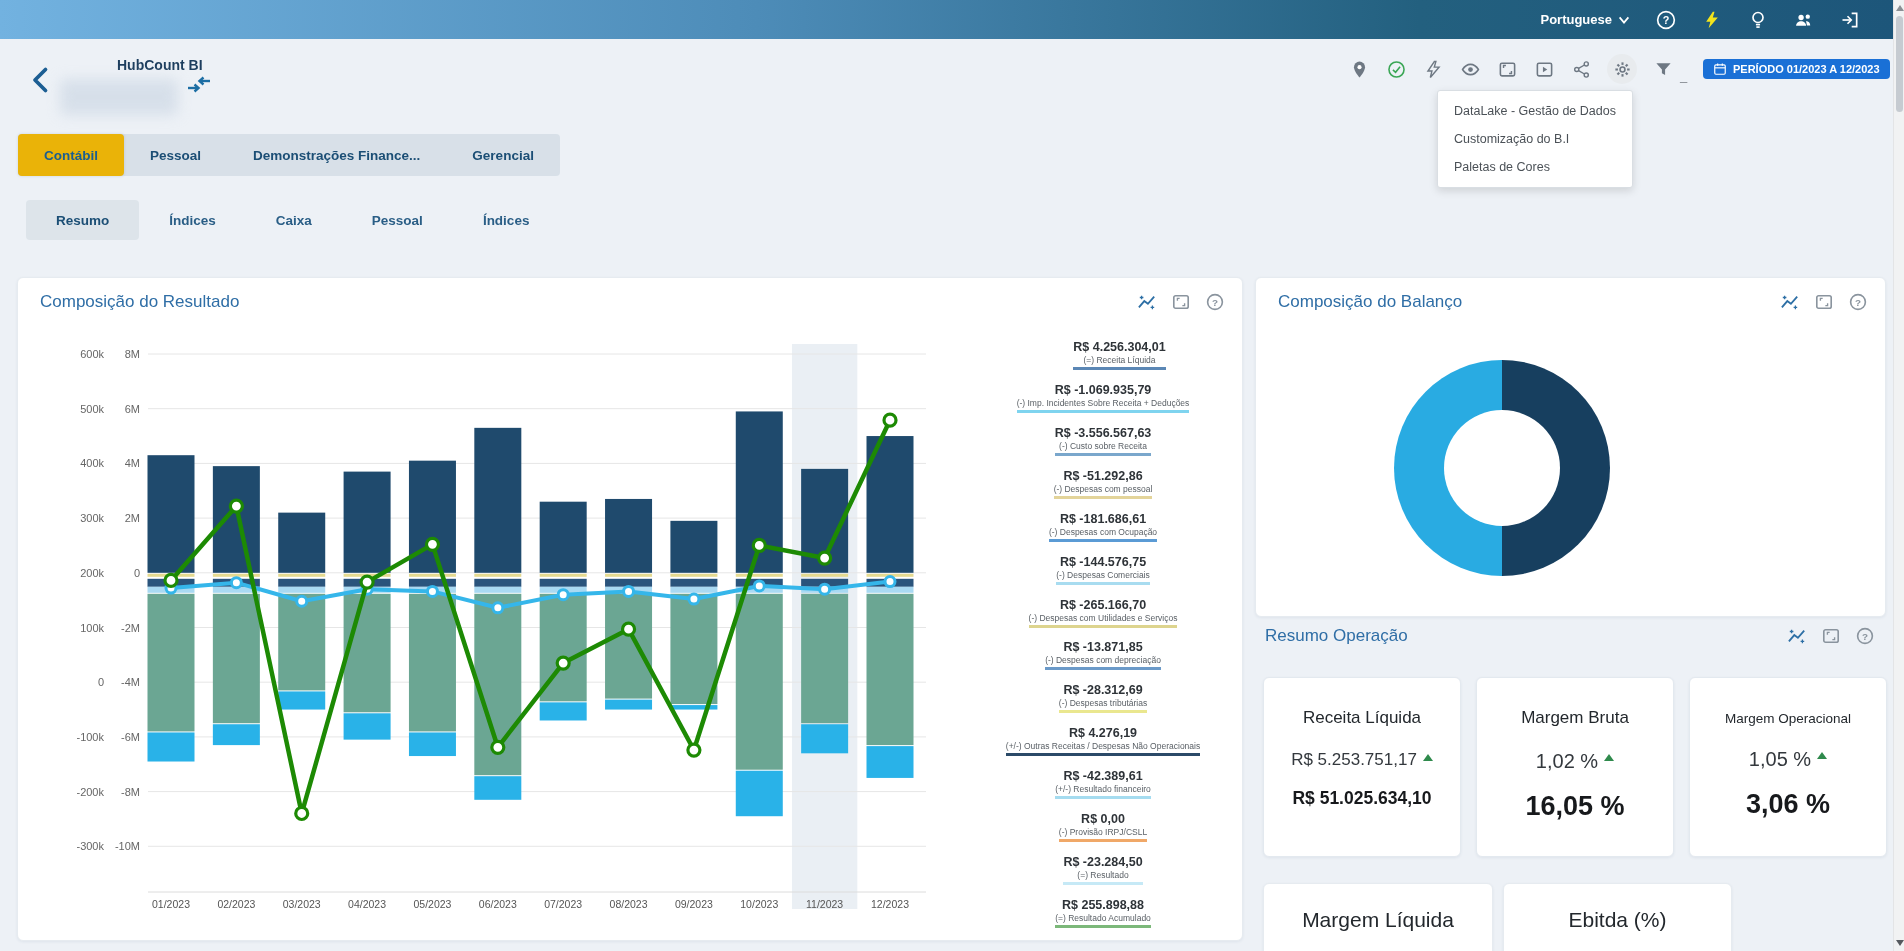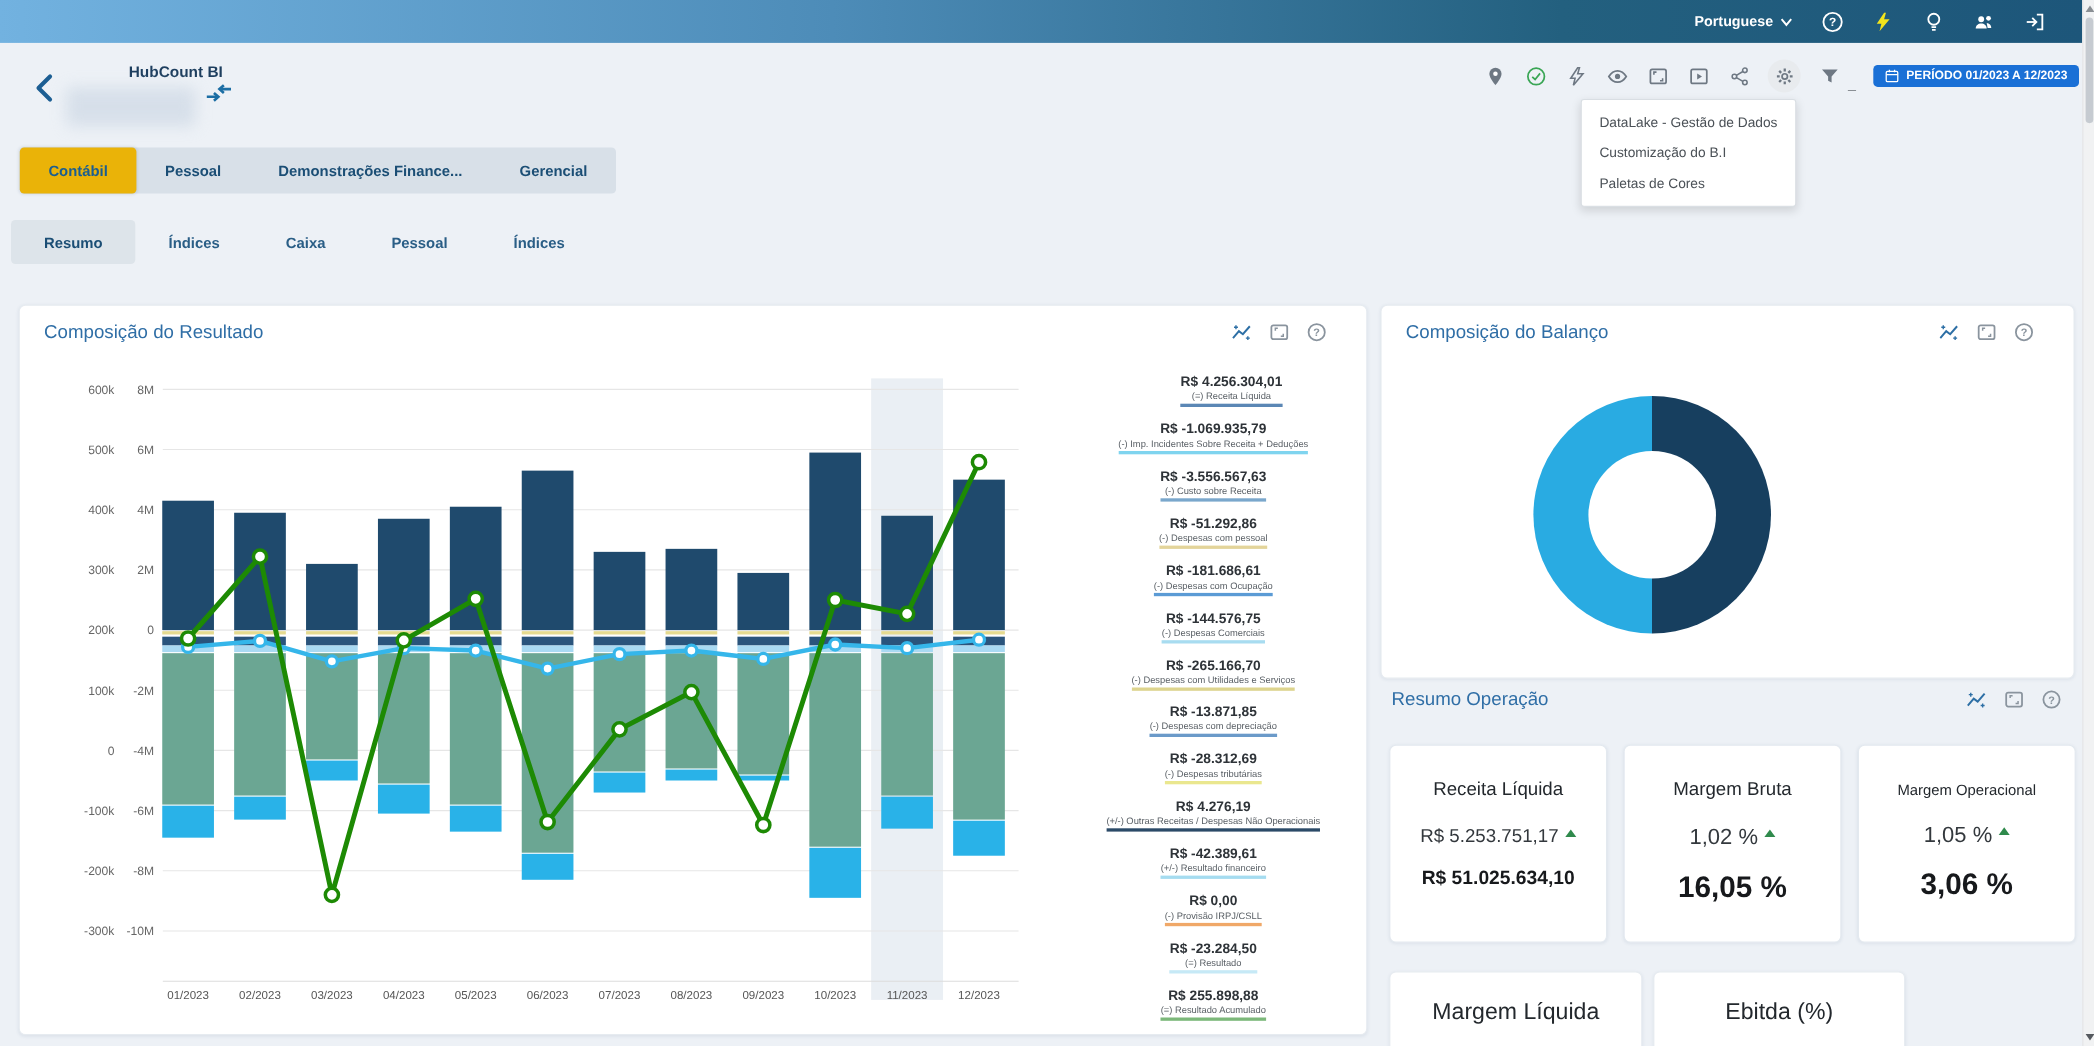--- a/index.html
+++ b/index.html
@@ -53,30 +53,30 @@
                    box-shadow:0 3px 9px rgba(0,0,0,.13); padding:6px 0; z-index:50; }
   .menu-item { padding:7px 16px; font-size:12.5px; color:#4b5157; cursor:pointer; }
 
   
   .tabs { left:18px; top:134px; display:flex; height:42px; background:#d8e0e8;
           border-radius:4px; }
   .tab { padding:0 26px; display:flex; align-items:center; font-size:13.5px;
          font-weight:700; color:#1b4e75; cursor:pointer; white-space:nowrap; }
   .tab.active { background:#eab308; border-radius:4px; color:#1b5e90;
                 box-shadow:0 0 3px rgba(27,62,94,.15); }
-  .subtabs { left:10px; top:200px; display:flex; height:40px; }
+  .subtabs { left:26px; top:200px; display:flex; height:40px; }
   .subtab { padding:0 30px; display:flex; align-items:center; font-size:13.5px;
             font-weight:600; color:#2a5e86; cursor:pointer; }
   .subtab.active { background:#dde4ea; border-radius:4px; font-weight:700; color:#1b4e75; }
 
   
   .card { position:absolute; background:#fff; border:1px solid #e6ebf0; border-radius:6px;
           box-shadow:0 1px 3px rgba(27,62,94,.07); }
   .card-head { display:flex; justify-content:space-between; align-items:center;
-               padding:14px 36px 0 22px; }
+               padding:14px 18px 0 22px; }
   .card-title { font-size:17px; color:#2f6ea6; font-weight:400; }
   .card-actions { display:flex; gap:16px; align-items:center; }
   .act-icn { width:18px; height:18px; cursor:pointer; display:inline-flex; }
   .act-icn svg { width:18px; height:18px; }
 
   #result-card { left:17px; top:277px; width:1226px; height:664px; }
   #result-chart { position:absolute; left:8px; top:46px; }
   svg text { font-family:"Liberation Sans",sans-serif; }
 
   #breakdown { position:absolute; left:952px; top:62px; width:266px; height:588px;

